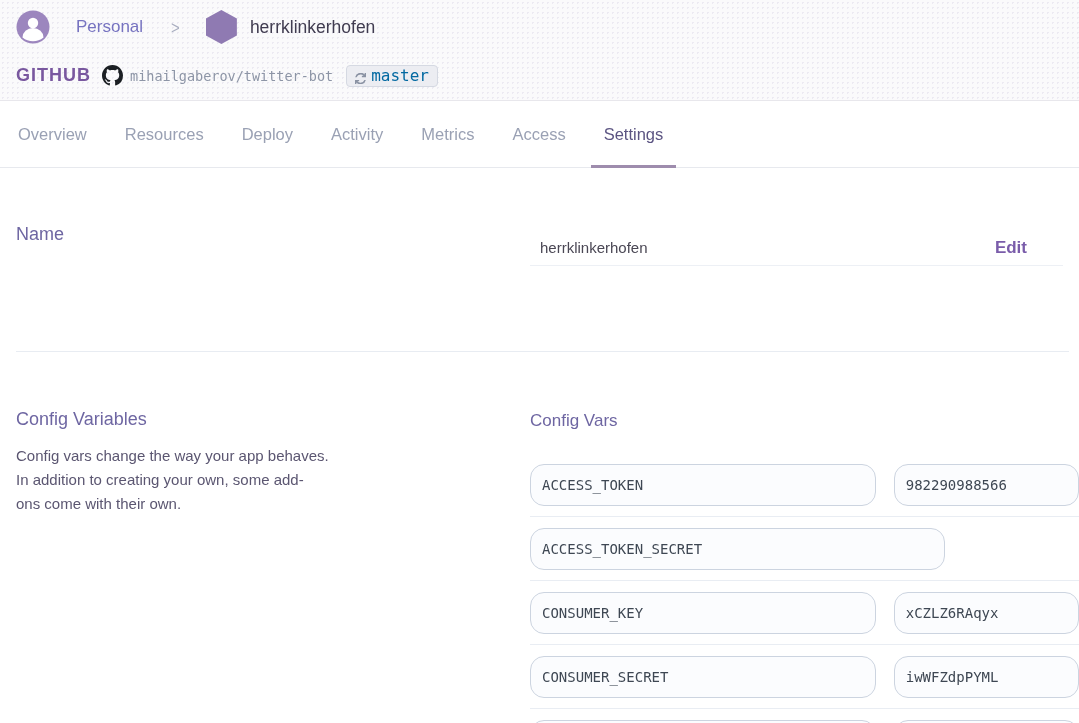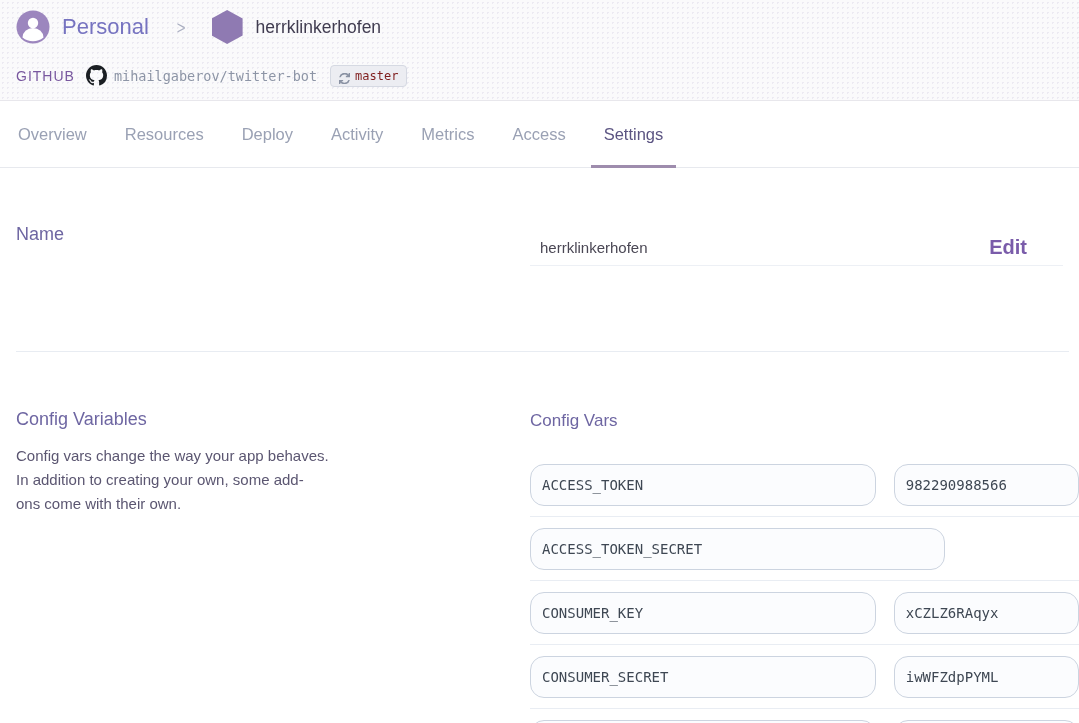--- a/index.html
+++ b/index.html
@@ -18,42 +18,42 @@
     background-color:#fafafb;
     background-image:radial-gradient(circle, #eceaf2 1px, transparent 1px);
     background-size:5px 5px;
     border-bottom:1px solid #e8e7ec;
   }
   .breadcrumb-row {
     position:absolute; top:10px; left:16px; height:34px;
     display:flex; align-items:center;
   }
   .avatar { width:34px; height:34px; display:block; }
-  .crumb-link { font-size:22px; color:#7673c0; margin-left:12px; }
+  .crumb-link { font-size:17px; color:#7673c0; margin-left:26px; }
   .crumb-sep { color:#a9aec0; font-size:15px; margin:0 26px 0 28px; transform:scaleY(1.25); display:inline-block; }
   .hexagon {
     width:31px; height:34px; background:#8f7ab2; display:inline-block;
     clip-path:polygon(50% 0, 100% 25%, 100% 75%, 50% 100%, 0 75%, 0 25%);
   }
   .app-title { font-size:17.5px; color:#403c50; margin-left:13px; }
 
   .repo-row {
     position:absolute; top:64px; left:16px; height:23px;
     display:flex; align-items:center;
   }
-  .github-label { font-size:14px; font-weight:normal; letter-spacing:1px; color:#79589f; }
+  .github-label { font-size:18px; font-weight:bold; letter-spacing:1px; color:#79589f; }
   .github-icon { width:21px; height:21px; margin-left:11px; display:block; }
   .repo-link { font-family:"DejaVu Sans Mono", monospace; font-size:13.5px; color:#8d95a6; margin-left:7px; }
   .branch-badge {
     margin-left:13px; height:22px; padding:0 8px;
     display:flex; align-items:center; gap:5px;
     background:#ecedf2; border:1px solid #d5d9e2; border-radius:4px;
   }
   .sync-icon { width:11px; height:11px; display:block; }
-  .branch-name { font-family:"DejaVu Sans Mono", monospace; font-size:12px; color:#7f1d1d; }
+  .branch-name { font-family:"DejaVu Sans Mono", monospace; font-size:16px; color:#0369a1; }
 
   
   .tab-bar {
     position:absolute; top:101px; left:0; width:1079px; height:67px;
     background:#ffffff; border-bottom:1px solid #e7e9ee;
     display:flex; align-items:stretch; padding-left:5px;
   }
   .tab {
     position:relative; display:flex; align-items:center;
     padding:0 13px; margin-right:12px;
@@ -69,21 +69,21 @@
   .section-heading { font-size:18px; font-weight:normal; color:#6e66a2; }
   .name-heading { position:absolute; left:16px; top:224px; }
 
   .name-row {
     position:absolute; left:530px; top:230px; width:533px; height:36px;
     display:flex; align-items:center; justify-content:space-between;
     padding:0 36px 0 10px;
     border-bottom:1px solid #edf0f5;
   }
   .name-value { font-size:15px; color:#4a4754; }
-  .edit-link { font-size:20px; font-weight:600; color:#7a5caa; }
+  .edit-link { font-size:17px; font-weight:600; color:#7a5caa; }
 
   .section-divider {
     position:absolute; left:16px; top:351px; width:1053px; height:1px;
     background:#e8ecf2;
   }
 
   .config-heading { position:absolute; left:16px; top:409px; }
   .config-desc {
     position:absolute; left:16px; top:444px; width:380px;
     font-size:15px; line-height:24px; color:#5b5671;

